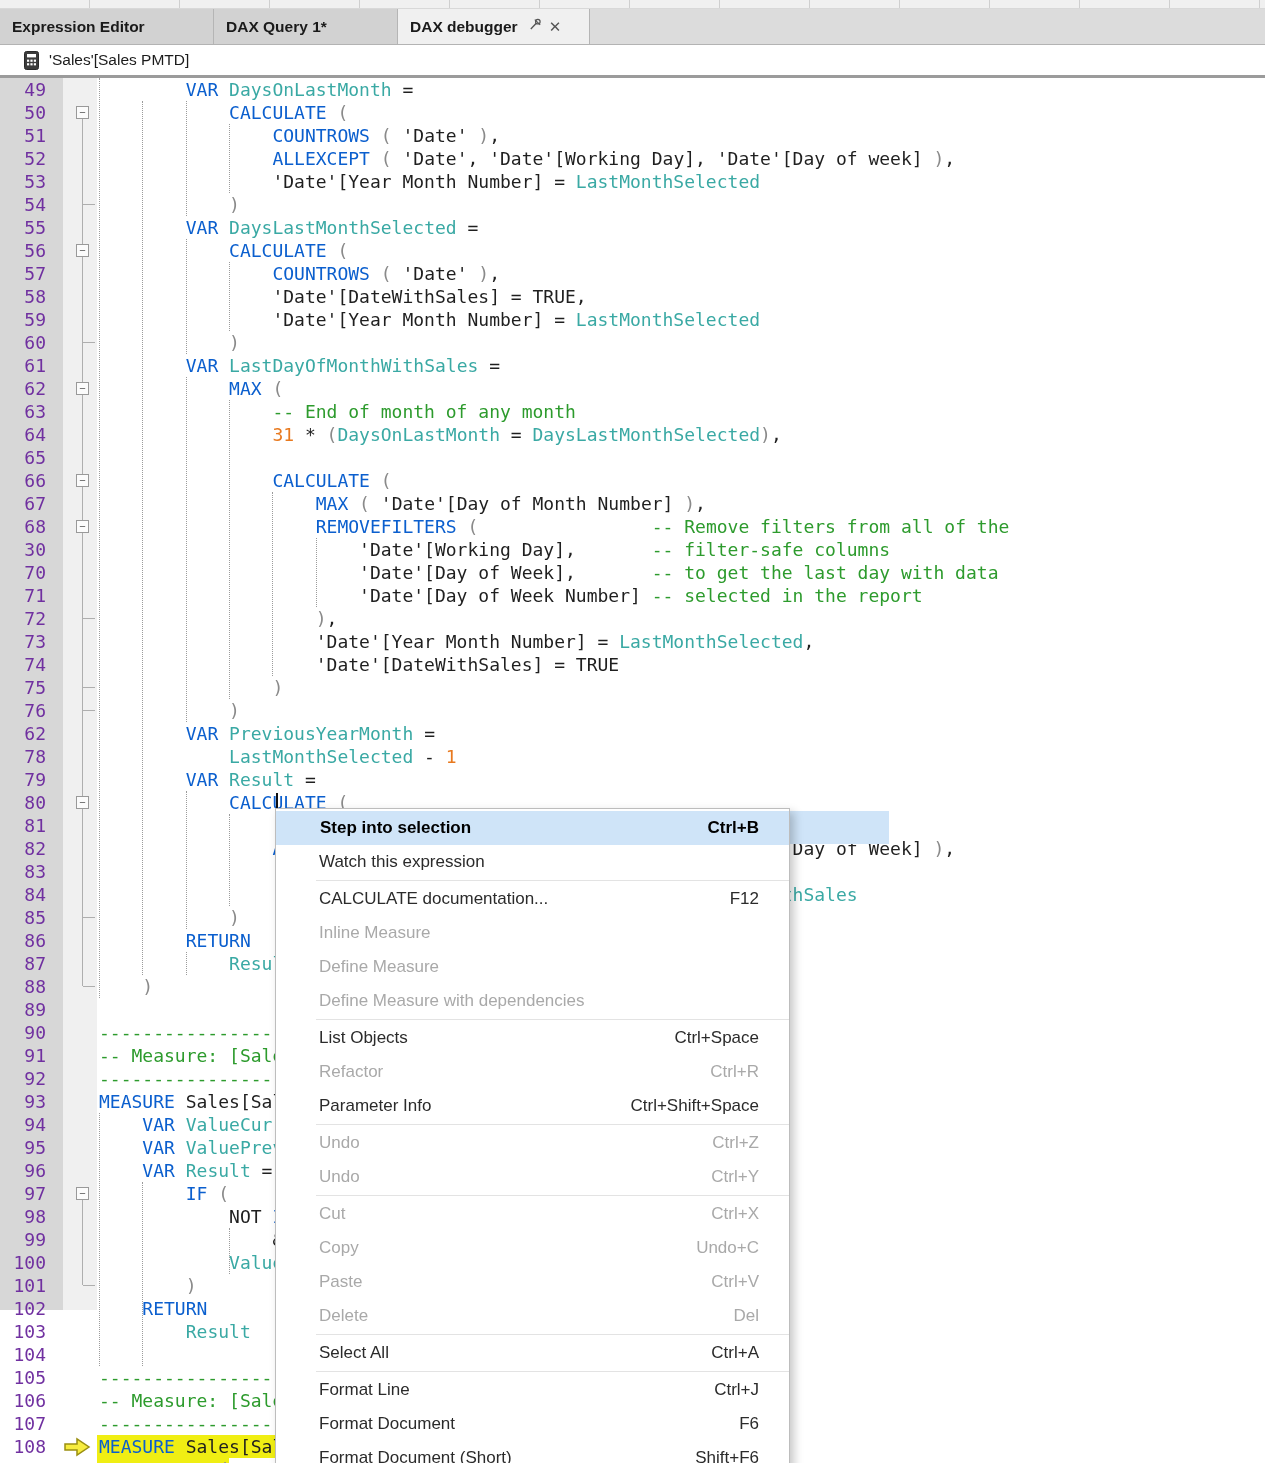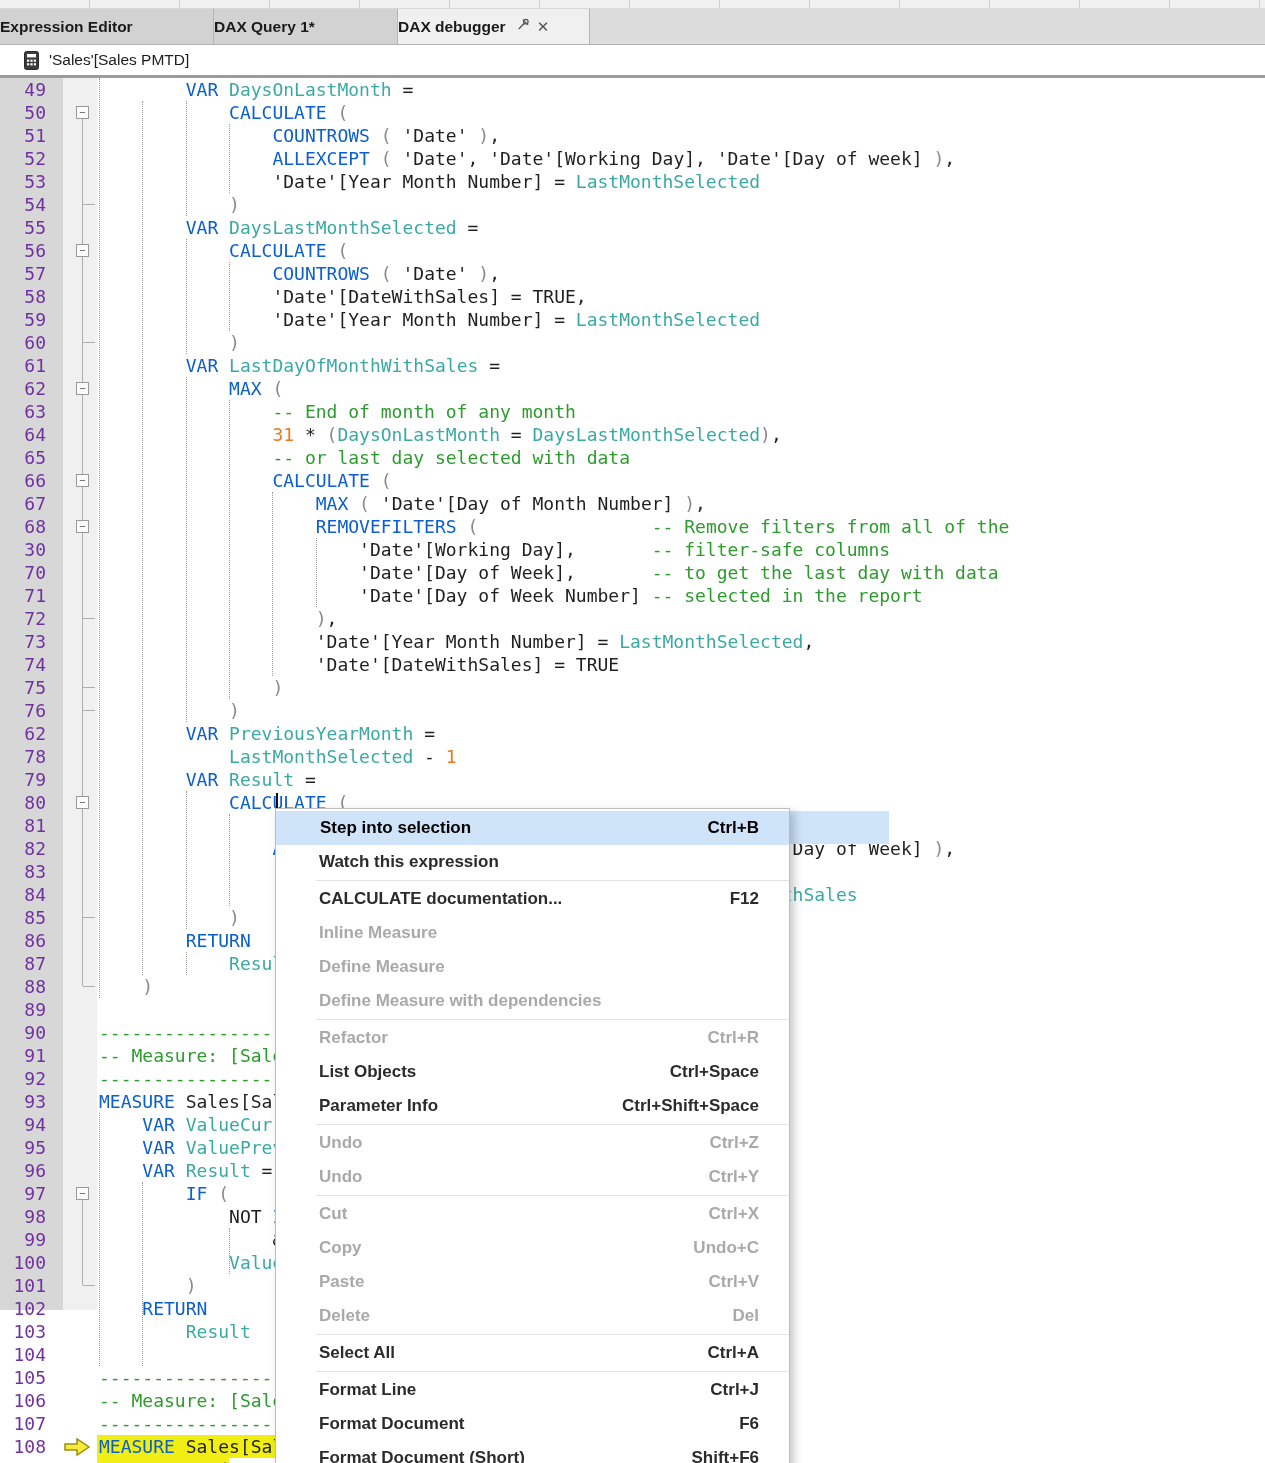--- a/index.html
+++ b/index.html
@@ -6,21 +6,21 @@
   body{
     width:1265px;height:1463px;overflow:hidden;position:relative;
     background:#ffffff;font-family:"Liberation Sans",sans-serif;
     -webkit-font-smoothing:antialiased;
   }
   
   .topstrip{height:8px;background:#f0f0f0;border-bottom:1px solid #d8d8d8;
     background-image:repeating-linear-gradient(to right,transparent 0,transparent 89px,#cfcfcf 89px,#cfcfcf 90px);}
   
   .tabbar{height:35px;background:#dcdcdc;display:flex;border-bottom:1px solid #b3b3b3;}
-  .tab{display:flex;align-items:center;box-sizing:border-box;padding:0 0;
+  .tab{display:flex;align-items:center;box-sizing:border-box;padding:0 12px;
     font-weight:bold;font-size:15.5px;color:#1a1a1a;background:#d2d2d2;border-right:1px solid #b5b5b5;}
   .tab.active{background:#f0f0f0;}
   .tab .ticons{display:flex;align-items:center;gap:6px;margin-left:10px;}
   .xglyph{font-size:15px;color:#555;font-weight:normal;line-height:1;}
   
   .breadcrumb{height:30px;background:#fff;display:flex;align-items:center;
     padding-left:24px;gap:10px;font-size:15.5px;color:#1b1b1b;border-bottom:3px solid #9b9b9b;}
   
   .editor{position:relative;height:1232px;background:#fff;}
   .gutter-bg{position:absolute;left:0;top:0;bottom:0;width:63px;background:#d7d7d7;}
@@ -39,21 +39,21 @@
   .fvline{position:absolute;width:0;border-left:1px solid #aeaeae;}
   .ftick{position:absolute;height:0;width:12px;border-top:1px solid #aeaeae;}
   .fbox{position:absolute;width:13px;height:13px;background:#fbfbfb;border:1px solid #999;
     box-sizing:border-box;font:11px/11px "Liberation Sans",sans-serif;text-align:center;color:#555;}
   .caret{position:absolute;width:1.5px;height:20px;background:#111;}
   .selrem{position:absolute;background:var(--menuHl);}
   
   .menu{position:absolute;left:275px;top:808px;width:513px;background:#fff;
     border:1px solid #bdbdbd;box-shadow:4px 4px 9px rgba(0,0,0,.22);padding:2px 0;z-index:10;}
   .mi{height:34px;display:flex;align-items:center;justify-content:space-between;
-    padding:0 30px 0 43px;font-size:17px;color:#2b2b2b;font-weight:bold;}
+    padding:0 30px 0 43px;font-size:17px;color:#2b2b2b;}
   .mi .sc{color:inherit;}
   .mi.dis{color:#a9a9a9;}
   .mi.hilite{background:var(--menuHl);font-weight:bold;color:#000;padding-left:44px;}
   .msep{border-top:1px solid #e3e3e3;margin:1px 0 1px 40px;height:0;}
 </style>
 </head>
 <body style="--kw: #0b5fce; --var: #3aa9a4; --cmt: #2d9b2d; --num: #e8791e; --pln: #1f1f1f; --par: #8a8a8a; --lineNum: #7030a0; --hl: #f0ee13; --menuHl: #cfe4f8;">
 
 <div class="topstrip"></div>
 
@@ -108,21 +108,21 @@
       <div class="line"><span class="lnum">55</span><span class="lslot"></span><span class="lcode"><span class="pln">        </span><span class="kw">VAR</span><span class="pln"> </span><span class="var">DaysLastMonthSelected</span><span class="pln"> =</span></span></div>
       <div class="line"><span class="lnum">56</span><span class="lslot"></span><span class="lcode"><span class="pln">            </span><span class="kw">CALCULATE</span><span class="pln"> </span><span class="par">(</span></span></div>
       <div class="line"><span class="lnum">57</span><span class="lslot"></span><span class="lcode"><span class="pln">                </span><span class="kw">COUNTROWS</span><span class="pln"> </span><span class="par">(</span><span class="pln"> 'Date' </span><span class="par">)</span><span class="pln">,</span></span></div>
       <div class="line"><span class="lnum">58</span><span class="lslot"></span><span class="lcode"><span class="pln">                'Date'[DateWithSales] = TRUE,</span></span></div>
       <div class="line"><span class="lnum">59</span><span class="lslot"></span><span class="lcode"><span class="pln">                'Date'[Year Month Number] = </span><span class="var">LastMonthSelected</span></span></div>
       <div class="line"><span class="lnum">60</span><span class="lslot"></span><span class="lcode"><span class="pln">            </span><span class="par">)</span></span></div>
       <div class="line"><span class="lnum">61</span><span class="lslot"></span><span class="lcode"><span class="pln">        </span><span class="kw">VAR</span><span class="pln"> </span><span class="var">LastDayOfMonthWithSales</span><span class="pln"> =</span></span></div>
       <div class="line"><span class="lnum">62</span><span class="lslot"></span><span class="lcode"><span class="pln">            </span><span class="kw">MAX</span><span class="pln"> </span><span class="par">(</span></span></div>
       <div class="line"><span class="lnum">63</span><span class="lslot"></span><span class="lcode"><span class="pln">                </span><span class="cmt">-- End of month of any month</span></span></div>
       <div class="line"><span class="lnum">64</span><span class="lslot"></span><span class="lcode"><span class="pln">                </span><span class="num">31</span><span class="pln"> * </span><span class="par">(</span><span class="var">DaysOnLastMonth</span><span class="pln"> = </span><span class="var">DaysLastMonthSelected</span><span class="par">)</span><span class="pln">,</span></span></div>
-      <div class="line"><span class="lnum">65</span><span class="lslot"></span><span class="lcode"><span class="pln">                </span><span class="cmt">-- or last day selected with data</span></span></div>
+      <div class="line"><span class="lnum">65</span><span class="lslot"></span></div>
       <div class="line"><span class="lnum">66</span><span class="lslot"></span><span class="lcode"><span class="pln">                </span><span class="kw">CALCULATE</span><span class="pln"> </span><span class="par">(</span></span></div>
       <div class="line"><span class="lnum">67</span><span class="lslot"></span><span class="lcode"><span class="pln">                    </span><span class="kw">MAX</span><span class="pln"> </span><span class="par">(</span><span class="pln"> 'Date'[Day of Month Number] </span><span class="par">)</span><span class="pln">,</span></span></div>
       <div class="line"><span class="lnum">68</span><span class="lslot"></span><span class="lcode"><span class="pln">                    </span><span class="kw">REMOVEFILTERS</span><span class="pln"> </span><span class="par">(</span><span class="pln">                </span><span class="cmt">-- Remove filters from all of the</span></span></div>
       <div class="line"><span class="lnum">30</span><span class="lslot"></span><span class="lcode"><span class="pln">                        'Date'[Working Day],       </span><span class="cmt">-- filter-safe columns</span></span></div>
       <div class="line"><span class="lnum">70</span><span class="lslot"></span><span class="lcode"><span class="pln">                        'Date'[Day of Week],       </span><span class="cmt">-- to get the last day with data</span></span></div>
       <div class="line"><span class="lnum">71</span><span class="lslot"></span><span class="lcode"><span class="pln">                        'Date'[Day of Week Number] </span><span class="cmt">-- selected in the report</span></span></div>
       <div class="line"><span class="lnum">72</span><span class="lslot"></span><span class="lcode"><span class="pln">                    </span><span class="par">)</span><span class="pln">,</span></span></div>
       <div class="line"><span class="lnum">73</span><span class="lslot"></span><span class="lcode"><span class="pln">                    'Date'[Year Month Number] = </span><span class="var">LastMonthSelected</span><span class="pln">,</span></span></div>
       <div class="line"><span class="lnum">74</span><span class="lslot"></span><span class="lcode"><span class="pln">                    'Date'[DateWithSales] = TRUE</span></span></div>
       <div class="line"><span class="lnum">75</span><span class="lslot"></span><span class="lcode"><span class="pln">                </span><span class="par">)</span></span></div>
@@ -223,29 +223,29 @@
     </div>
     <div class="mi dis">
       <span>Define Measure</span>
       <span class="sc"></span>
     </div>
     <div class="mi dis">
       <span>Define Measure with dependencies</span>
       <span class="sc"></span>
     </div>
     <div class="msep"></div>
+    <div class="mi">
+      <span>List Objects</span>
+      <span class="sc">Ctrl+Space</span>
+    </div>
     <div class="mi dis">
       <span>Refactor</span>
       <span class="sc">Ctrl+R</span>
     </div>
     <div class="mi">
-      <span>List Objects</span>
-      <span class="sc">Ctrl+Space</span>
-    </div>
-    <div class="mi">
       <span>Parameter Info</span>
       <span class="sc">Ctrl+Shift+Space</span>
     </div>
     <div class="msep"></div>
     <div class="mi dis">
       <span>Undo</span>
       <span class="sc">Ctrl+Z</span>
     </div>
     <div class="mi dis">
       <span>Undo</span>

